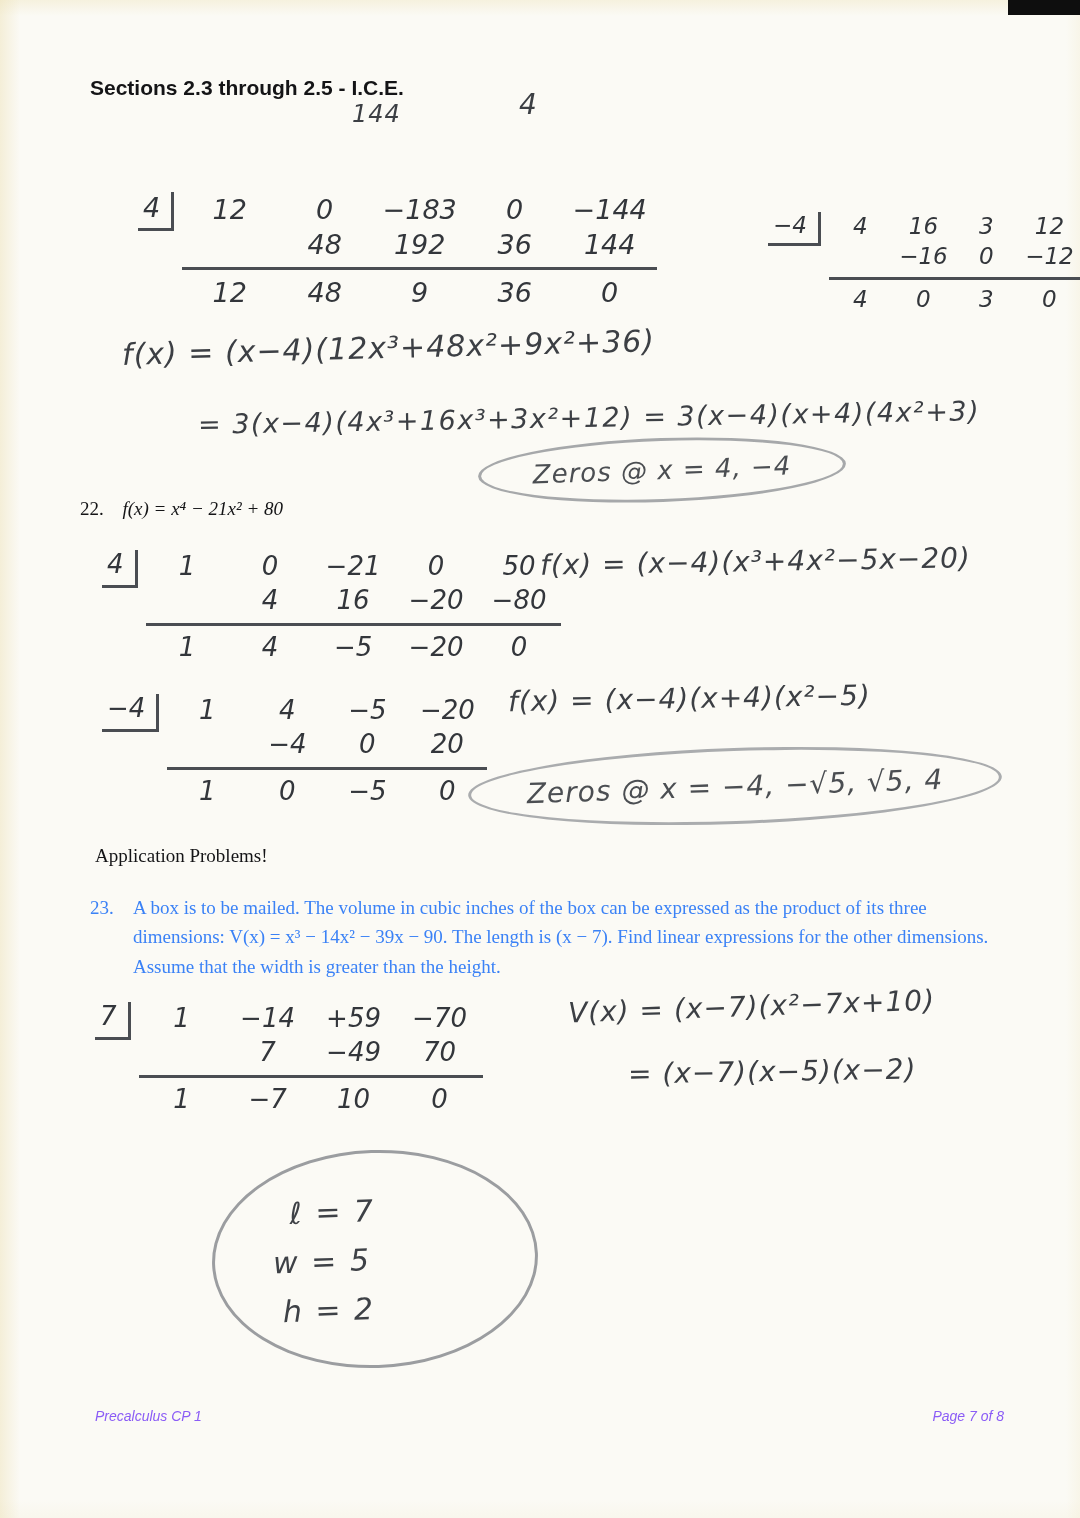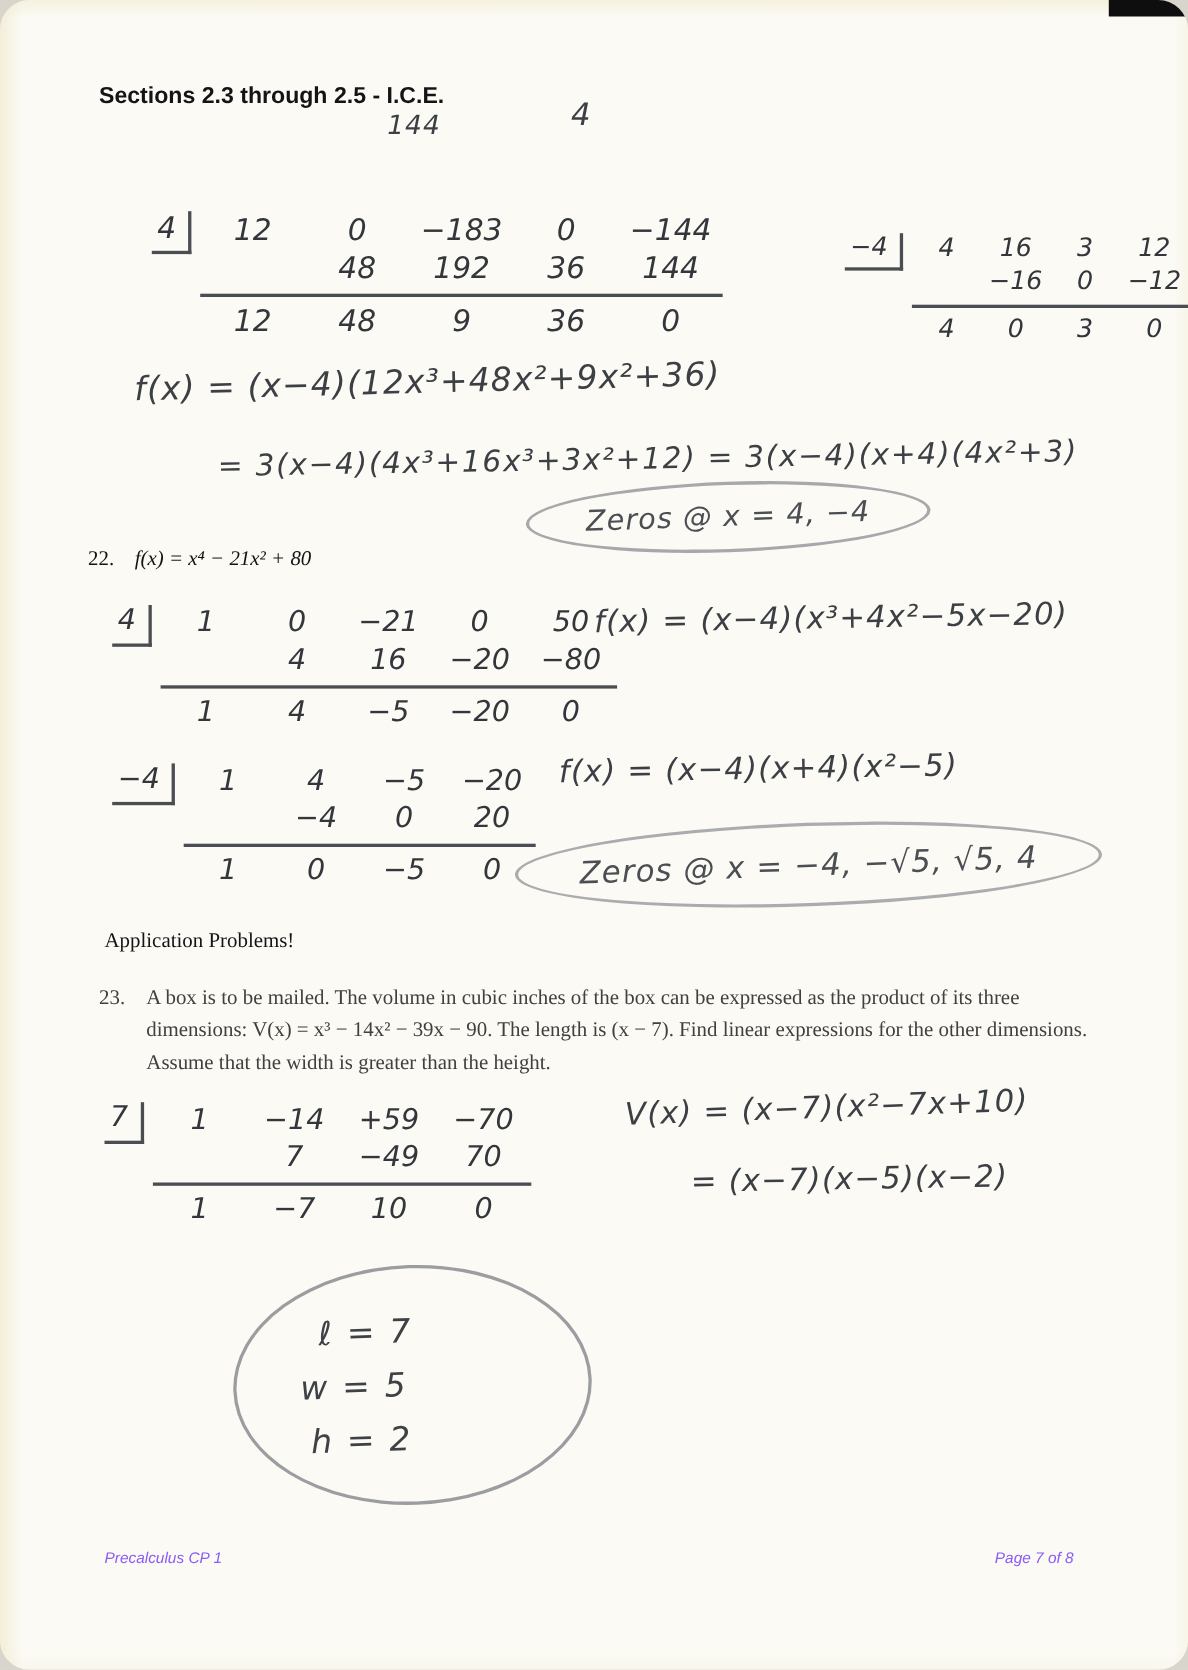--- a/index.html
+++ b/index.html
@@ -1,19 +1,19 @@
 <!DOCTYPE html>
 <html><head>
 <meta charset="utf-8">
 <style>
   html,body { margin:0; padding:0; background:#d8d5cc; }
   .page {
     position:relative; width:1080px; height:1518px; margin:0 auto;
     background:#fbfaf5; overflow:hidden;
-    font-family:"Liberation Serif", serif; color:#1b1b1d;border-radius:27px;
+    font-family:"Liberation Serif", serif; color:#1b1b1d;
   }
   .edge-tint {
     position:absolute; inset:0; pointer-events:none;
     background:
       linear-gradient(90deg, rgba(236,224,180,0.45), rgba(236,224,180,0) 20px),
       linear-gradient(180deg, rgba(238,228,188,0.40), rgba(238,228,188,0) 16px),
       linear-gradient(270deg, rgba(244,238,214,0.40), rgba(244,238,214,0) 14px),
       linear-gradient(0deg, rgba(246,242,226,0.45), rgba(246,242,226,0) 18px);
   }
   .scan-bar { position:absolute; top:0; right:0; width:72px; height:15px; background:#0e0e0e; }
@@ -73,32 +73,32 @@
     align-items:flex-start; border:3px solid #9b9da0; border-radius:50%;
     padding-left:58px; gap:14px; transform:rotate(-2deg);
   }
   .answer-circle .hw-ans {
     font-family:"DejaVu Sans", sans-serif; font-style:italic;
     color:#3e4146; font-size:30px; letter-spacing:2px; white-space:nowrap;
   }
 
   .p23 {
     position:absolute; left:90px; top:893px; width:902px; display:flex;
-    font-size:19px; line-height:1.55; color:#404040;
+    font-size:19px; line-height:1.55; color:#3b82f6;
   }
   .p23 .num { flex:none; width:43px; }
   .p23 .body { flex:1; }
 
   .footer {
     position:absolute; top:1408px;
     font-family:"Liberation Sans", sans-serif; font-style:italic;
     font-size:14px; color:#8b5cf6; white-space:nowrap;
   }
   .footer-left { left:95px; }
-  .footer-right { right:104px; }
+  .footer-right { right:76px; }
 </style>
 </head>
 <body>
 
 <div class="page">
   <div class="edge-tint"></div>
   <div class="scan-bar"></div>
 
   <h1 class="header">Sections 2.3 through 2.5 - I.C.E.</h1>
 

